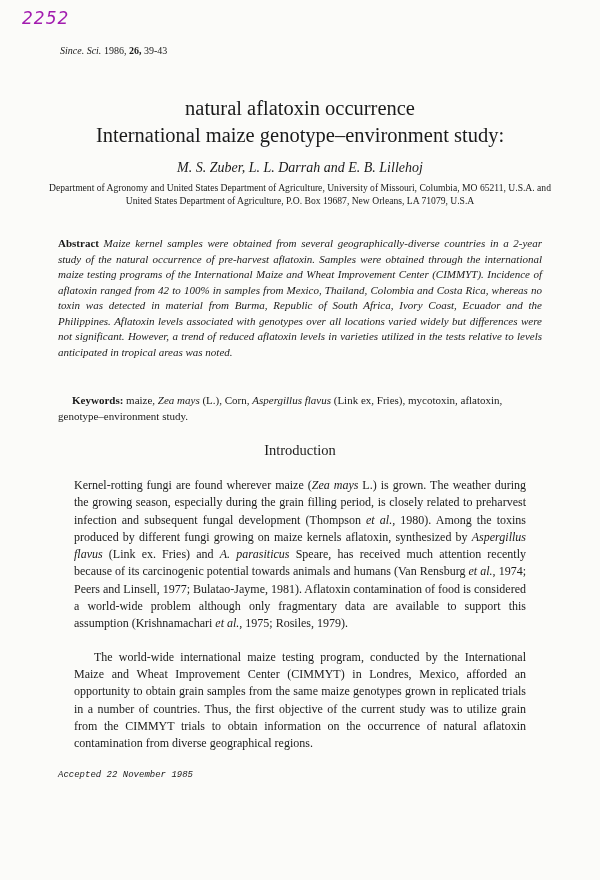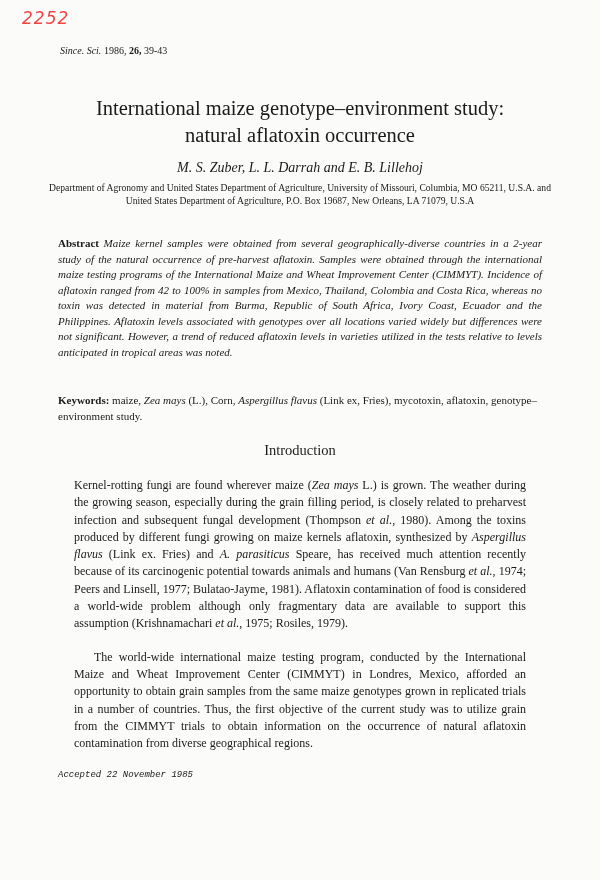--- a/index.html
+++ b/index.html
@@ -2,21 +2,21 @@
 <html><head>
   <meta charset="utf-8">
   <style>
     html, body { margin: 0; padding: 0; }
     body {
       width: 600px; height: 880px; background: #fbfbf9; color: #1a1a1a;
       font-family: "Liberation Serif", "DejaVu Serif", serif; position: relative; overflow: hidden;
     }
     .handwritten {
       position: absolute; left: 22px; top: 8px; font-family: "DejaVu Sans", sans-serif;
-      font-style: italic; font-size: 17px; color: #ef4444; letter-spacing: 1px;
+      font-style: italic; font-size: 17px; color: #a21caf; letter-spacing: 1px;
     }
     .citation { position: absolute; left: 60px; top: 45px; font-size: 10px; }
     .citation i { font-style: italic; }
     .citation b { font-weight: bold; margin-top: 34px; }
     .title {
       position: absolute; left: 0; width: 600px; top: 95px; text-align: center;
       font-size: 20.5px; line-height: 27px; font-weight: normal;
     }
     .authors {
       position: absolute; left: 0; width: 600px; top: 160px; text-align: center;
@@ -28,21 +28,21 @@
     }
     .abstract {
       position: absolute; left: 58px; width: 484px; top: 236px; font-size: 11px;
       line-height: 15.5px; text-align: justify; font-style: italic;
     }
     .abstract .label { font-weight: bold; font-style: normal; }
     .keywords {
       position: absolute; left: 58px; width: 484px; top: 393px; font-size: 11px;
       line-height: 15.5px;
     }
-    .keywords .label { font-weight: bold; }
+    .keywords .label { font-weight: bold; margin-left: 14px; }
     .section-heading {
       position: absolute; left: 0; width: 600px; top: 442px; text-align: center;
       font-size: 14.5px;
     }
     .body-text {
       position: absolute; left: 58px; width: 484px; top: 461px; font-size: 12px;
       line-height: 17.3px; text-align: justify;
     }
     .body-text p { margin: 16px; }
     .body-text p.indent { text-indent: 20px; }
@@ -56,22 +56,22 @@
 <div class="handwritten">2252</div>
 
 <div class="citation">
   <i>Since. Sci.</i>
   <span>1986,</span>
   <b>26,</b>
   <span>39-43</span>
 </div>
 
 <div class="title">
+  <div>natural aflatoxin occurrence</div>
   <div>International maize genotype–environment study:</div>
-  <div>natural aflatoxin occurrence</div>
 </div>
 
 <div class="authors">M. S. Zuber, L. L. Darrah and E. B. Lillehoj</div>
 
 <div class="affiliation">Department of Agronomy and United States Department of Agriculture, University of Missouri, Columbia, MO 65211, U.S.A. and United States Department of Agriculture, P.O. Box 19687, New Orleans, LA 71079, U.S.A</div>
 
 <div class="abstract">
   <span class="label">Abstract</span>
   <span>Maize kernel samples were obtained from several geographically-diverse countries in a 2-year study of the natural occurrence of pre-harvest aflatoxin. Samples were obtained through the international maize testing programs of the International Maize and Wheat Improvement Center (CIMMYT). Incidence of aflatoxin ranged from 42 to 100% in samples from Mexico, Thailand, Colombia and Costa Rica, whereas no toxin was detected in material from Burma, Republic of South Africa, Ivory Coast, Ecuador and the Philippines. Aflatoxin levels associated with genotypes over all locations varied widely but differences were not significant. However, a trend of reduced aflatoxin levels in varieties utilized in the tests relative to levels anticipated in tropical areas was noted.</span>
 </div>

